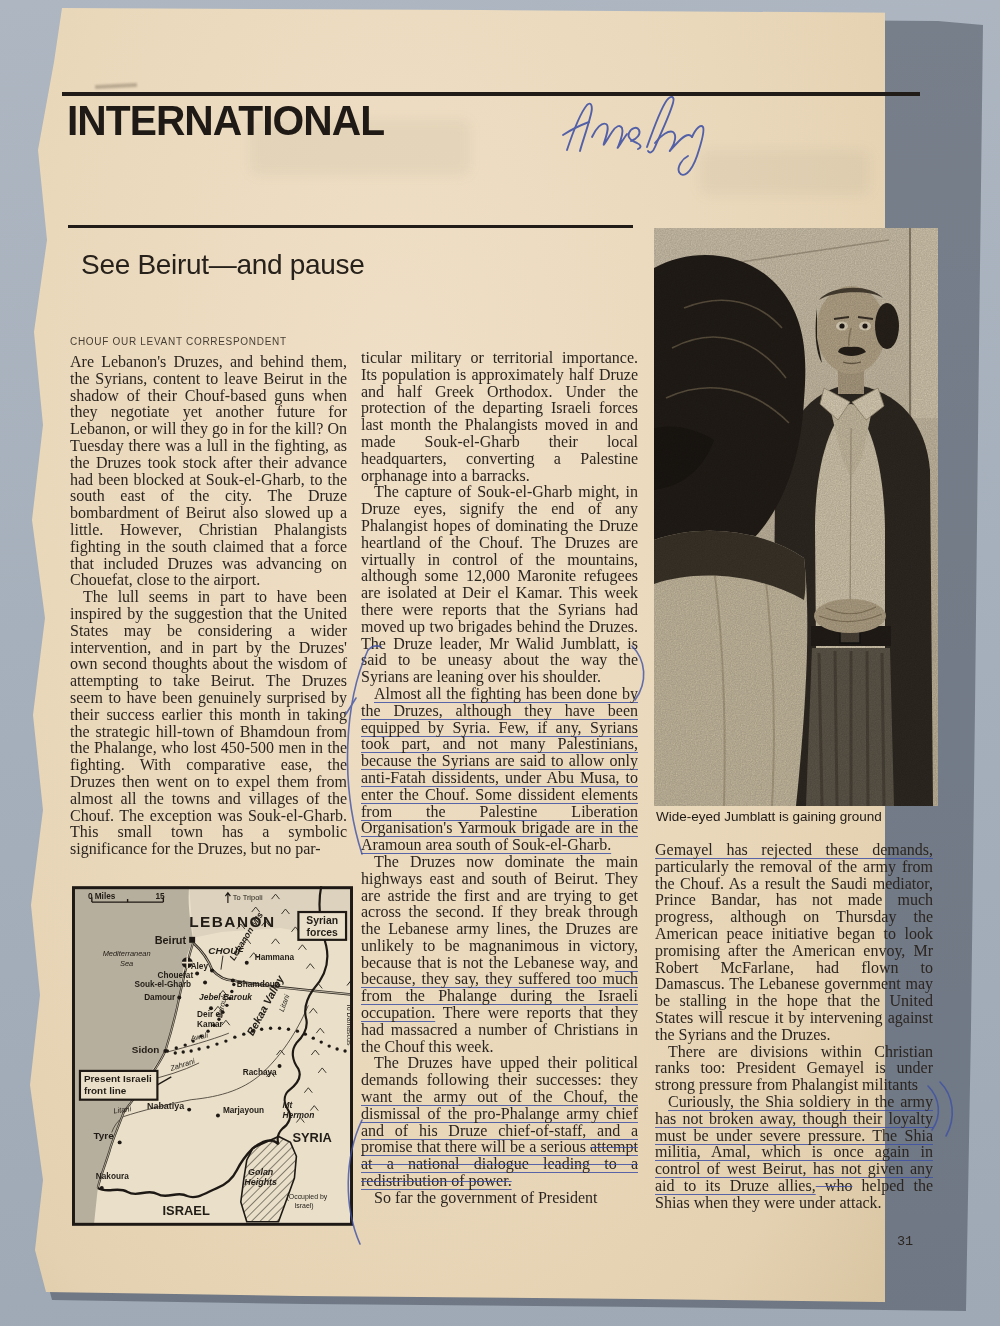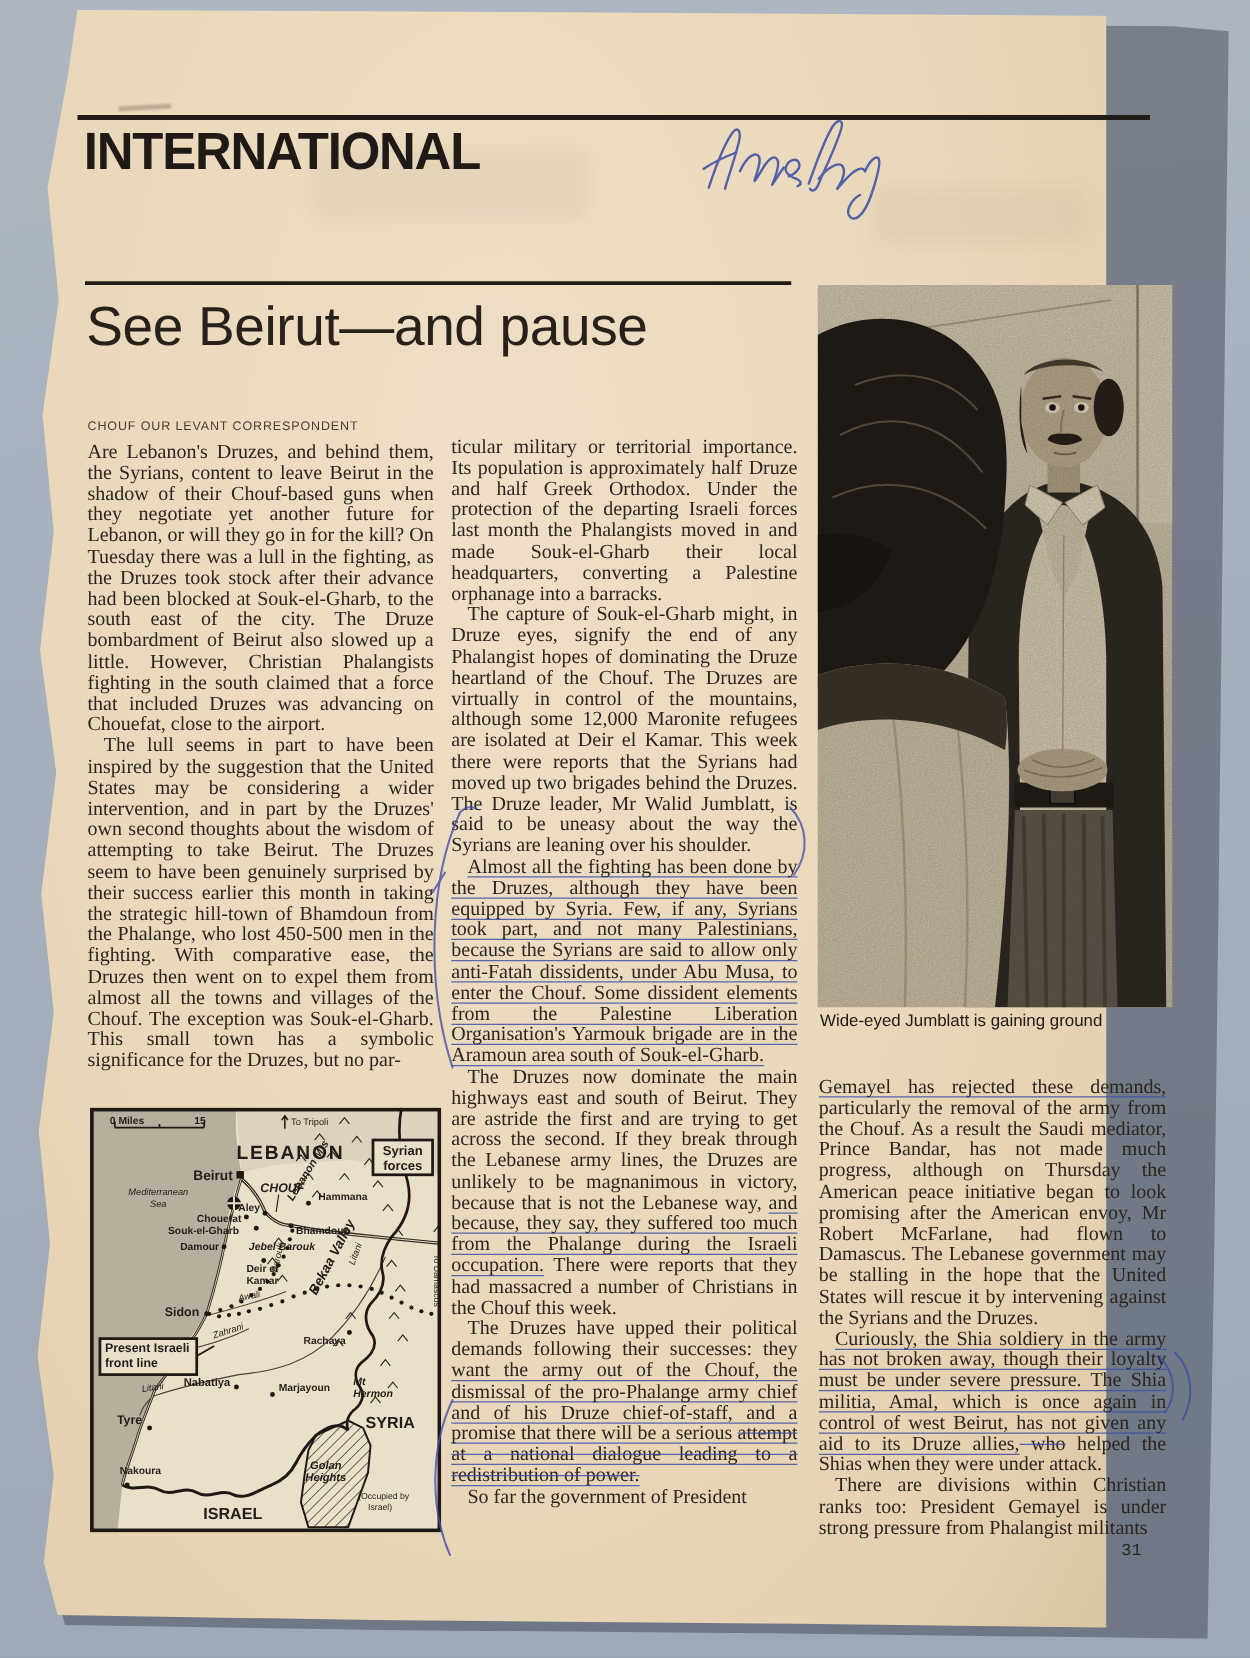--- a/index.html
+++ b/index.html
@@ -10,30 +10,30 @@
          background:rgba(35,40,52,.38);filter:blur(4px);
          clip-path:polygon(62px 8px,480px 10px,932px 13px,977px 17px,973px 340px,969px 700px,965px 1020px,960px 1303px,640px 1299px,300px 1296px,46px 1292px,35px 1250px,43px 1180px,30px 1085px,40px 995px,31px 905px,43px 810px,33px 715px,45px 618px,32px 520px,43px 425px,34px 332px,47px 240px,38px 150px,54px 62px);}
   .paper{position:absolute;left:0;top:0;width:885px;height:1326px;
          background:radial-gradient(ellipse at 45% 30%,#efdfc6 0%,#ead8bb 52%,#e4d1b1 82%,#d8c4a0 100%);
          clip-path:polygon(62px 8px,480px 10px,932px 13px,977px 17px,973px 340px,969px 700px,965px 1020px,960px 1303px,640px 1299px,300px 1296px,46px 1292px,35px 1250px,43px 1180px,30px 1085px,40px 995px,31px 905px,43px 810px,33px 715px,45px 618px,32px 520px,43px 425px,34px 332px,47px 240px,38px 150px,54px 62px);}
   .rule{position:absolute;background:#211c17;}
   .rule-top{left:62px;top:92px;width:858px;height:4px;}
   .rule-mid{left:68px;top:225px;width:565px;height:3px;}
   .masthead{position:absolute;left:67px;top:97px;margin:0;font-size:42px;font-weight:700;
          letter-spacing:-1px;color:#1f1a15;transform:scaleX(.97);transform-origin:left;}
-  .title{position:absolute;left:69px;top:237px;margin:0;font-size:44px;font-weight:400;
+  .title{position:absolute;left:69px;top:237px;margin:12px;font-size:28px;font-weight:400;
          letter-spacing:-.3px;color:#27211b;}
   .byline{position:absolute;left:70px;top:336px;font-size:10px;letter-spacing:.7px;color:#463e34;}
   .col{position:absolute;width:277px;font-family:"Liberation Serif",serif;font-size:16px;
        line-height:16.8px;color:#2b2520;text-align:justify;}
   .col p{margin:0;}
   .col p.ind{text-indent:13px;}
   .col1{left:70px;top:354px;}
   .col2{left:361px;top:350px;}
-  .col3{left:655px;top:842px;width:278px;margin-top:20px;}
+  .col3{left:655px;top:842px;width:278px;}
   .pen-u{text-decoration-line:underline;text-decoration-color:rgba(62,80,165,.85);
          text-decoration-thickness:1.4px;text-underline-offset:2.5px;text-decoration-skip-ink:none;}
   .pen-us{text-decoration-line:underline line-through;text-decoration-color:rgba(62,80,165,.85);
          text-decoration-thickness:1.4px;text-underline-offset:2.5px;text-decoration-skip-ink:none;}
   .pen-sm{text-decoration-line:line-through;text-decoration-color:rgba(62,80,165,.85);
          text-decoration-thickness:1.4px;}
   .photo{position:absolute;left:654px;top:228px;width:284px;height:578px;overflow:hidden;
          filter:sepia(.22) contrast(.96);}
   .caption{position:absolute;left:656px;top:809px;width:282px;font-size:13.5px;font-weight:400;color:#1e1914;}
   .map{position:absolute;left:72px;top:886px;width:281px;height:340px;}
@@ -87,22 +87,22 @@
     <div class="col col2">
         <p><span>ticular military or territorial importance. Its population is approximately half Druze and half Greek Orthodox. Under the protection of the departing Israeli forces last month the Phalangists moved in and made Souk-el-Gharb their local headquarters, converting a Palestine orphanage into a barracks.</span></p>
         <p class="ind"><span>The capture of Souk-el-Gharb might, in Druze eyes, signify the end of any Phalangist hopes of dominating the Druze heartland of the Chouf. The Druzes are virtually in control of the mountains, although some 12,000 Maronite refugees are isolated at Deir el Kamar. This week there were reports that the Syrians had moved up two brigades behind the Druzes. The Druze leader, Mr Walid Jumblatt, is said to be uneasy about the way the Syrians are leaning over his shoulder.</span></p>
         <p class="ind"><span class="pen-u">Almost all the fighting has been done by the Druzes, although they have been equipped by Syria. Few, if any, Syrians took part, and not many Palestinians, because the Syrians are said to allow only anti-Fatah dissidents, under Abu Musa, to enter the Chouf. Some dissident elements from the Palestine Liberation Organisation's Yarmouk brigade are in the Aramoun area south of Souk-el-Gharb.</span></p>
         <p class="ind"><span>The Druzes now dominate the main highways east and south of Beirut. They are astride the first and are trying to get across the second. If they break through the Lebanese army lines, the Druzes are unlikely to be magnanimous in victory, because that is not the Lebanese way, </span><span class="pen-u">and because, they say, they suffered too much from the Phalange during the Israeli occupation.</span><span> There were reports that they had massacred a number of Christians in the Chouf this week.</span></p>
         <p class="ind"><span>The Druzes have upped their political demands following their successes: they </span><span class="pen-u">want the army out of the Chouf, the dismissal of the pro-Phalange army chief and of his Druze chief-of-staff, and a promise that there will be a serious </span><span class="pen-us">attempt at a national dialogue leading to a redistribution of power.</span></p>
         <p class="ind"><span>So far the government of President</span></p>
       </div>
     <div class="col col3">
         <p><span class="pen-u">Gemayel has rejected these demands,</span><span> particularly the removal of the army from the Chouf. As a result the Saudi mediator, Prince Bandar, has not made much progress, although on Thursday the American peace initiative began to look promising after the American envoy, Mr Robert McFarlane, had flown to Damascus. The Lebanese government may be stalling in the hope that the United States will rescue it by intervening against the Syrians and the Druzes.</span></p>
+        <p class="ind"><span>There are divisions within Christian ranks too: President Gemayel is under strong pressure from Phalangist militants</span></p>
         <p class="ind"><span class="pen-u">Curiously, the Shia soldiery in the army has not broken away, though their loyalty must be under severe pressure. The Shia militia, Amal, which is once again in control of west Beirut, has not given any aid to its Druze allies,</span><span class="pen-sm"> who</span><span> helped the Shias when they were under attack.</span></p>
-        <p class="ind"><span>There are divisions within Christian ranks too: President Gemayel is under strong pressure from Phalangist militants</span></p>
       </div>
 
     <div class="photo">
       <svg width="284" height="578" viewBox="0 0 284 578">
         <defs>
           <linearGradient id="wall" x1="0" y1="0" x2="0" y2="1">
             <stop offset="0" stop-color="#d3cbb9"></stop>
               <stop offset=".5" stop-color="#c8bfab"></stop>
               <stop offset="1" stop-color="#beb39e"></stop>
           </linearGradient>

